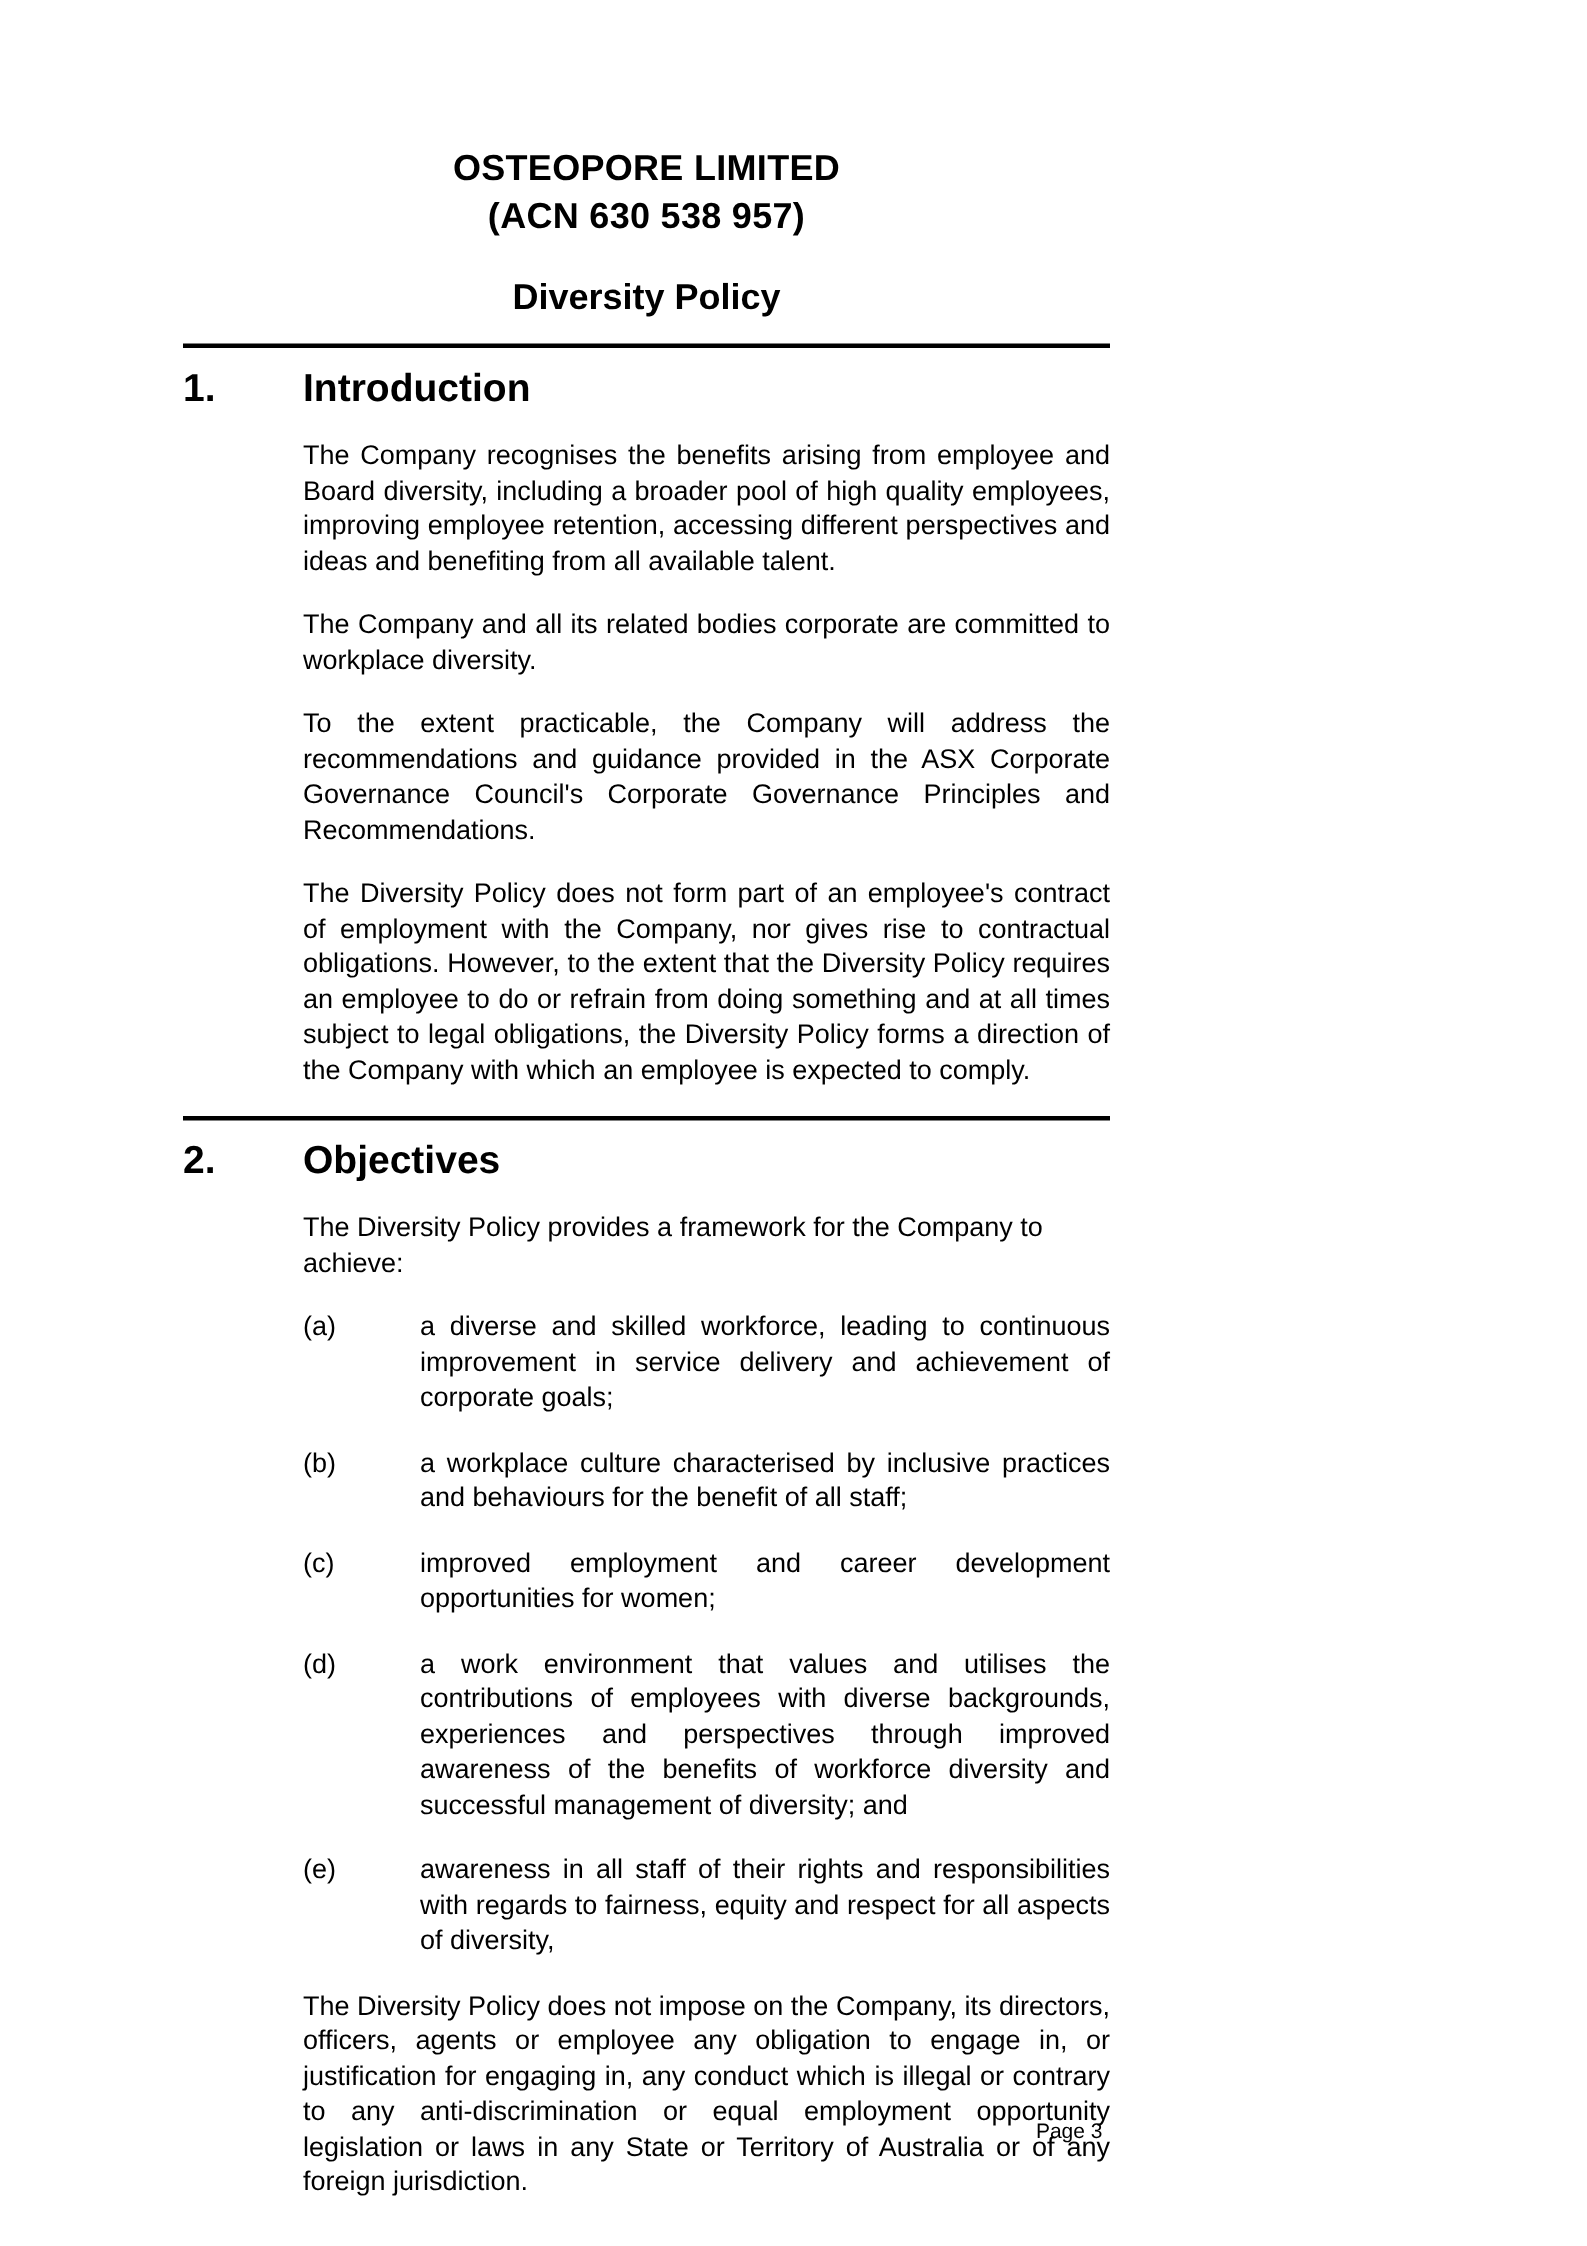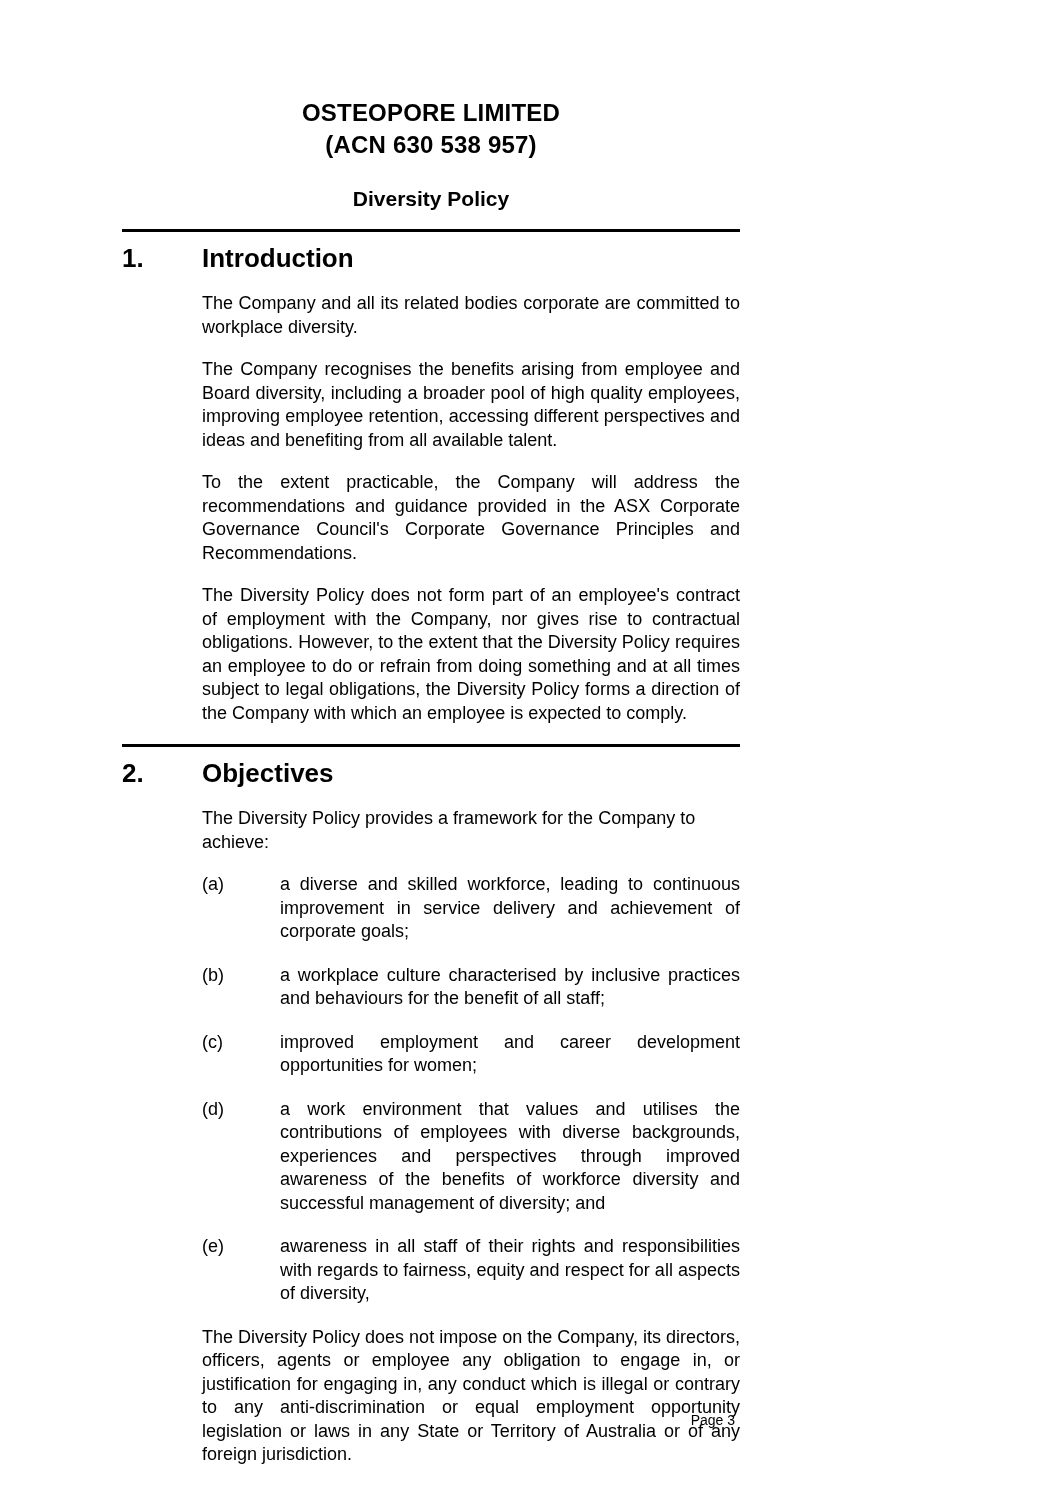--- a/index.html
+++ b/index.html
@@ -31,21 +31,21 @@
   .doc-title {
     text-align: center;
     font-weight: bold;
     font-size: 24px;
     line-height: 32px;
     letter-spacing: 0.2px;
   }
   .doc-subtitle {
     text-align: center;
     font-weight: bold;
-    font-size: 21px;
+    font-size: 24px;
     line-height: 23px;
     margin-top: 26px;
   }
   .rule {
     border: none;
     border-top: 3px solid #000000;
     margin: 19px 0 0 0;
   }
   .rule.rule-2 {
     margin-top: 0;
@@ -114,22 +114,22 @@
     <div class="doc-subtitle">Diversity Policy</div>
 
     <hr class="rule">
 
     <div class="section-heading">
       <span class="section-number">1.</span>
       <span>Introduction</span>
     </div>
 
     <div class="section-body">
+      <p class="para">The Company recognises the benefits arising from employee and Board diversity, including a broader pool of high quality employees, improving employee retention, accessing different perspectives and ideas and benefiting from all available talent.</p>
       <p class="para">The Company and all its related bodies corporate are committed to workplace diversity.</p>
-      <p class="para">The Company recognises the benefits arising from employee and Board diversity, including a broader pool of high quality employees, improving employee retention, accessing different perspectives and ideas and benefiting from all available talent.</p>
       <p class="para">To the extent practicable, the Company will address the recommendations and guidance provided in the ASX Corporate Governance Council's Corporate Governance Principles and Recommendations.</p>
       <p class="para">The Diversity Policy does not form part of an employee's contract of employment with the Company, nor gives rise to contractual obligations. However, to the extent that the Diversity Policy requires an employee to do or refrain from doing something and at all times subject to legal obligations, the Diversity Policy forms a direction of the Company with which an employee is expected to comply.</p>
     </div>
 
     <hr class="rule rule-2">
 
     <div class="section-heading">
       <span class="section-number">2.</span>
       <span>Objectives</span>
     </div>

